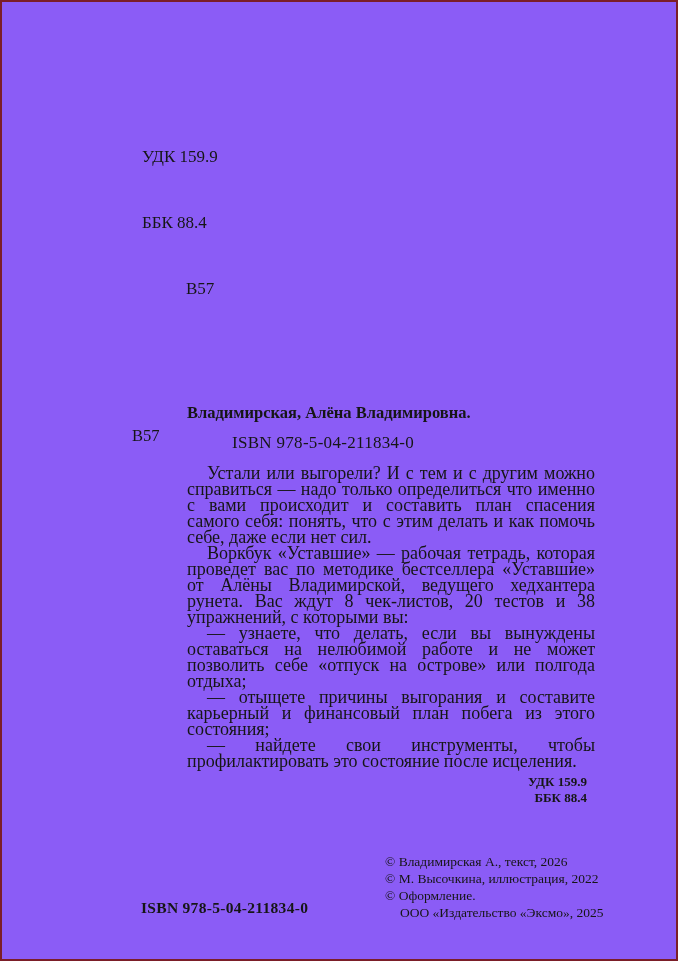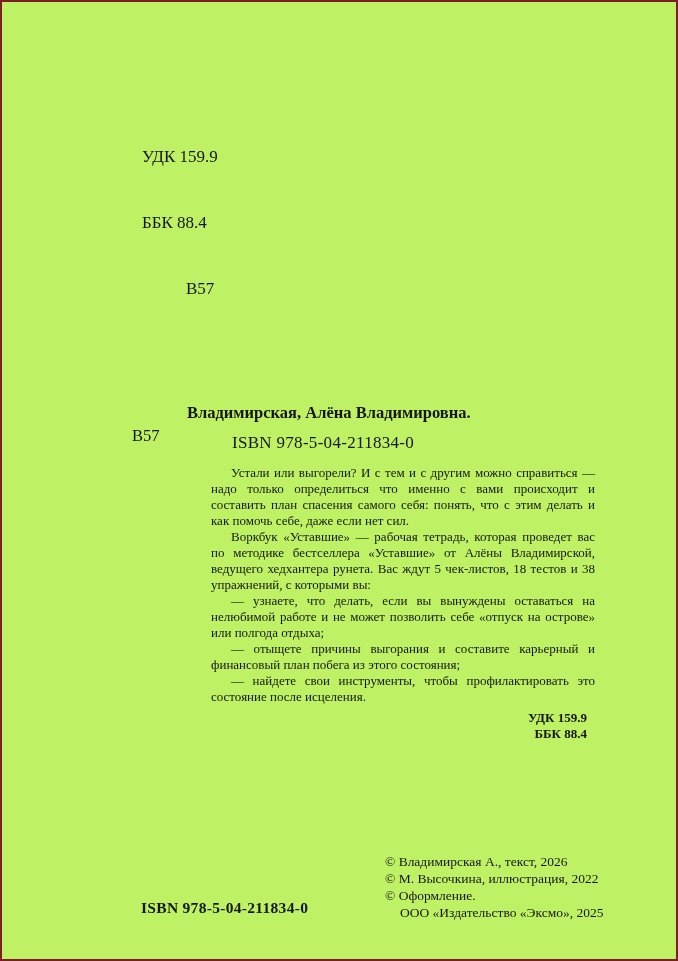--- a/index.html
+++ b/index.html
@@ -48,22 +48,22 @@
   }
   .isbn-line {
     margin: 7px 0 0 100px;
     font-size: 17px;
     letter-spacing: 0.3px;
   }
 
   
   .annotation {
     margin-top: 11px;
-    margin-left: 79px;
-    font-size: 13px;
+    margin-left: 55px;
+    font-size: 18px;
     line-height: 16px;
   }
   .annotation p {
     text-indent: 20px;
     text-align: justify;
   }
 
   
   .right-codes {
     margin-top: 5px;
@@ -90,40 +90,40 @@
     left: 139px;
     top: 897px;
     font-size: 15.5px;
     font-weight: bold;
     letter-spacing: 0.3px;
   }
 </style>
 </head>
 <body>
 
-<div class="frame" style="border-color: rgb(123, 30, 40); background: #bef264; color: rgb(22, 22, 22);">
+<div class="frame" style="border-color: rgb(123, 30, 40); background: #8b5cf6; color: rgb(22, 22, 22);">
 
   <div class="top-codes">
     <div>УДК 159.9</div>
     <div>ББК 88.4</div>
     <div class="sign">В57</div>
   </div>
 
   <div class="catalog">
     <div class="author-heading">Владимирская, Алёна Владимировна.</div>
 
     <div class="entry">
       <span class="margin-code">В57</span>
     </div>
 
     <div class="isbn-line">ISBN 978-5-04-211834-0</div>
 
     <div class="annotation">
       <p>Устали или выгорели? И с тем и с другим можно справиться — надо только определиться что именно с вами происходит и составить план спасения самого себя: понять, что с этим делать и как помочь себе, даже если нет сил.</p>
-      <p>Воркбук «Уставшие» — рабочая тетрадь, которая проведет вас по методике бестселлера «Уставшие» от Алёны Владимирской, ведущего хедхантера рунета. Вас ждут 5 чек-листов, 18 тестов и 38 упражнений, с которыми вы:</p>
+      <p>Воркбук «Уставшие» — рабочая тетрадь, которая проведет вас по методике бестселлера «Уставшие» от Алёны Владимирской, ведущего хедхантера рунета. Вас ждут 8 чек-листов, 20 тестов и 38 упражнений, с которыми вы:</p>
       <p>— узнаете, что делать, если вы вынуждены оставаться на нелюбимой работе и не может позволить себе «отпуск на острове» или полгода отдыха;</p>
       <p>— отыщете причины выгорания и составите карьерный и финансовый план побега из этого состояния;</p>
       <p>— найдете свои инструменты, чтобы профилактировать это состояние после исцеления.</p>
     </div>
 
     <div class="right-codes">
       <div>УДК 159.9</div>
       <div>ББК 88.4</div>
     </div>
   </div>

